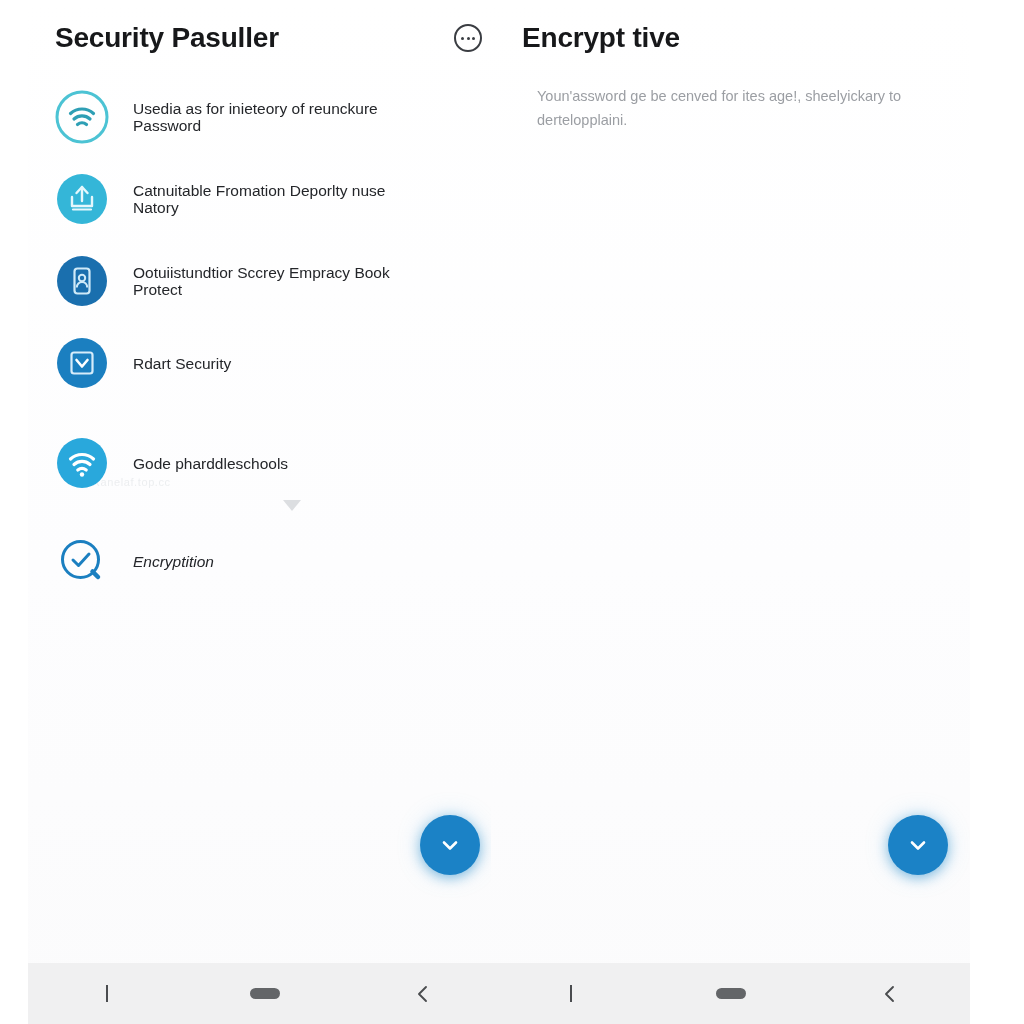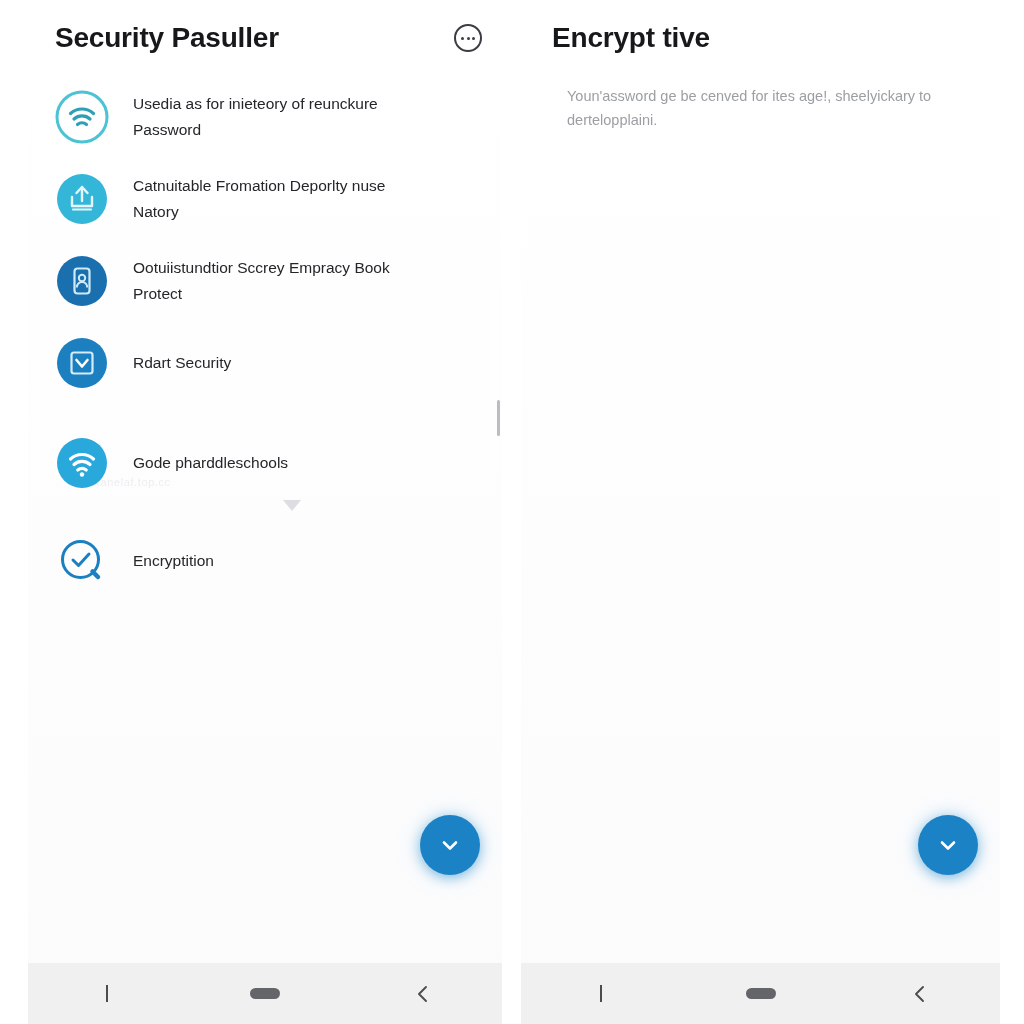--- a/index.html
+++ b/index.html
@@ -29,21 +29,21 @@
   }
   .panel-left {
     position: absolute;
     left: 28px;
     top: 0;
     width: 474px;
     background: linear-gradient(180deg,#ffffff 0%, #fdfdfe 55%, #fbfbfc 100%);
   }
   .panel-right {
     position: absolute;
-    left: 521px;
+    left: 491px;
     top: 0;
     width: 479px;
     background: linear-gradient(180deg,#ffffff 0%, #fdfdfe 55%, #fbfbfc 100%);
     text-decoration: underline;
   }
   .gutter-left  { position:absolute; left:0;    top:0; width:28px;  height:1024px; background:#ffffff; }
   .gutter-mid   { position:absolute; left:502px;top:0; width:19px;  height:1024px; background:#ffffff; }
   .gutter-right { position:absolute; left:1000px;top:0;width:24px;  height:1024px; background:#ffffff; }
 
   
@@ -120,21 +120,21 @@
     left:-6px; top:-6px; right:-6px; bottom:-6px;
     border-radius:50%;
     background: radial-gradient(circle, rgba(90,190,235,0.28) 40%, rgba(255,255,255,0) 72%);
     z-index:-1;
   }
   .icon-wrap svg { display:block; }
 
   .row-label {
     margin-left: 23px;
     font-size: 15.5px;
-    line-height: 26px;
+    line-height: 17px;
     color: #24262a;
     max-width: 300px;
   }
 
   .watermark {
     position: absolute;
     left: 64px;
     top: 400px;
     font-size: 11px;
     color: #eceef0;
@@ -298,21 +298,21 @@
               <circle cx="28" cy="28" r="25" fill="#29a8dc"></circle>
               <path d="M16.5 24 A17 17 0 0 1 39.5 24" fill="none" stroke="#ffffff" stroke-width="3.2" stroke-linecap="round"></path>
               <path d="M20 29.5 A12 12 0 0 1 36 29.5" fill="none" stroke="#ffffff" stroke-width="3.2" stroke-linecap="round"></path>
               <path d="M23.8 35 A6.8 6.8 0 0 1 32.2 35" fill="none" stroke="#ffffff" stroke-width="3.2" stroke-linecap="round"></path>
               <circle cx="28" cy="39.5" r="2.2" fill="#ffffff"></circle>
             </svg>
           </span>
           <span class="row-label">Gode pharddleschools</span>
         </div>
 
-        <div class="row" style="margin-top:16px;">
+        <div class="row" style="margin-top:16px;font-style:italic;">
           <span class="icon-wrap glow">
             <svg width="56" height="56" viewBox="0 0 56 56">
               <circle cx="26.5" cy="26.5" r="18" fill="none" stroke="#1b7fc0" stroke-width="3"></circle>
               <path d="M38.5 38.5 L44 44" stroke="#1b7fc0" stroke-width="4.5" stroke-linecap="round"></path>
               <path d="M19 27 L24.5 32.5 L35 21" fill="none" stroke="#1b7fc0" stroke-width="3" stroke-linecap="round" stroke-linejoin="round"></path>
             </svg>
           </span>
           <span class="row-label">Encryptition</span>
         </div>
 

